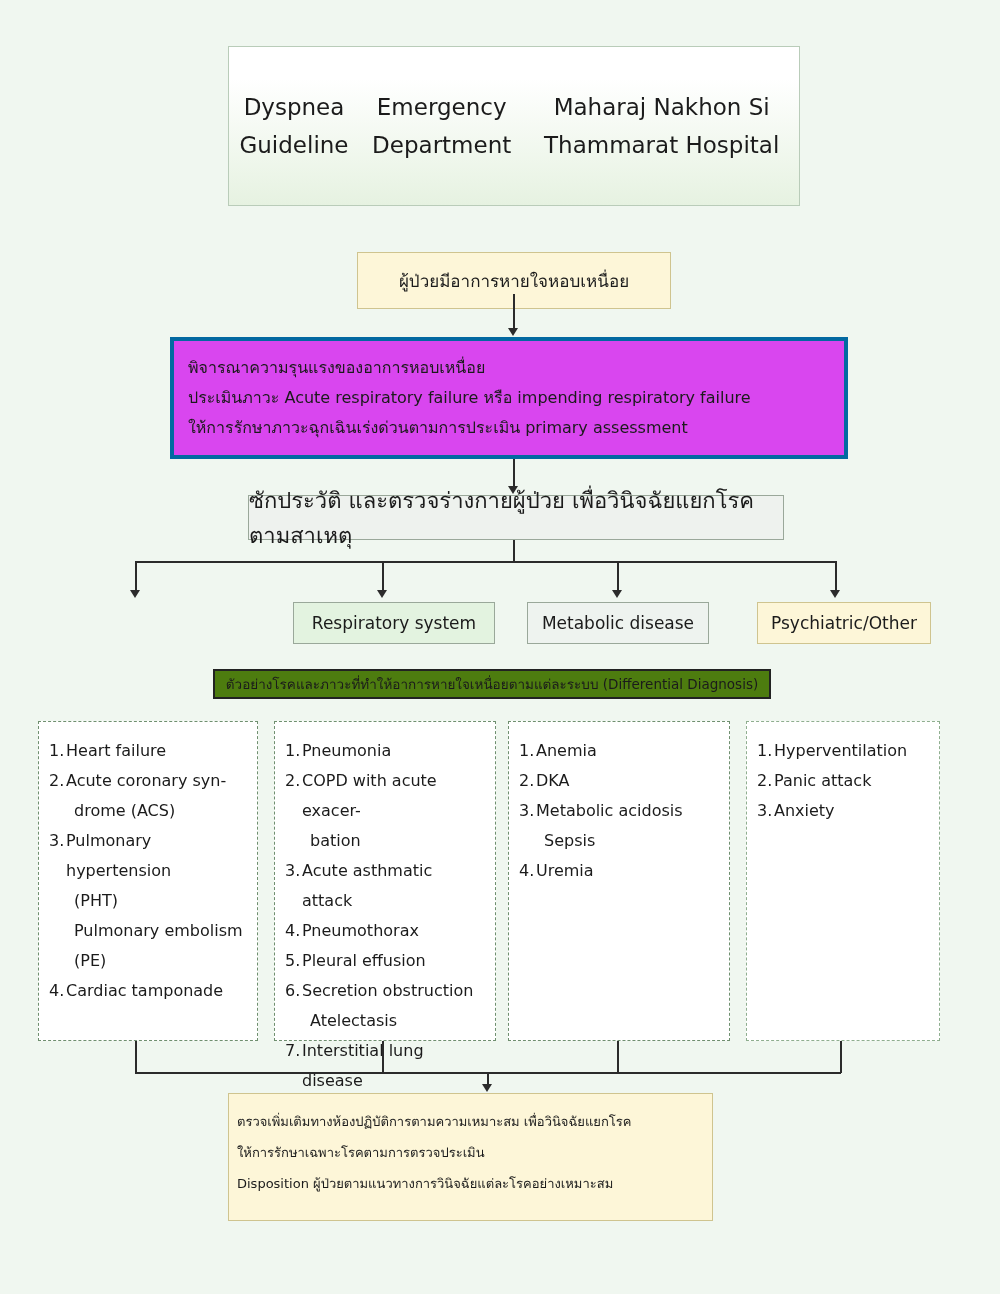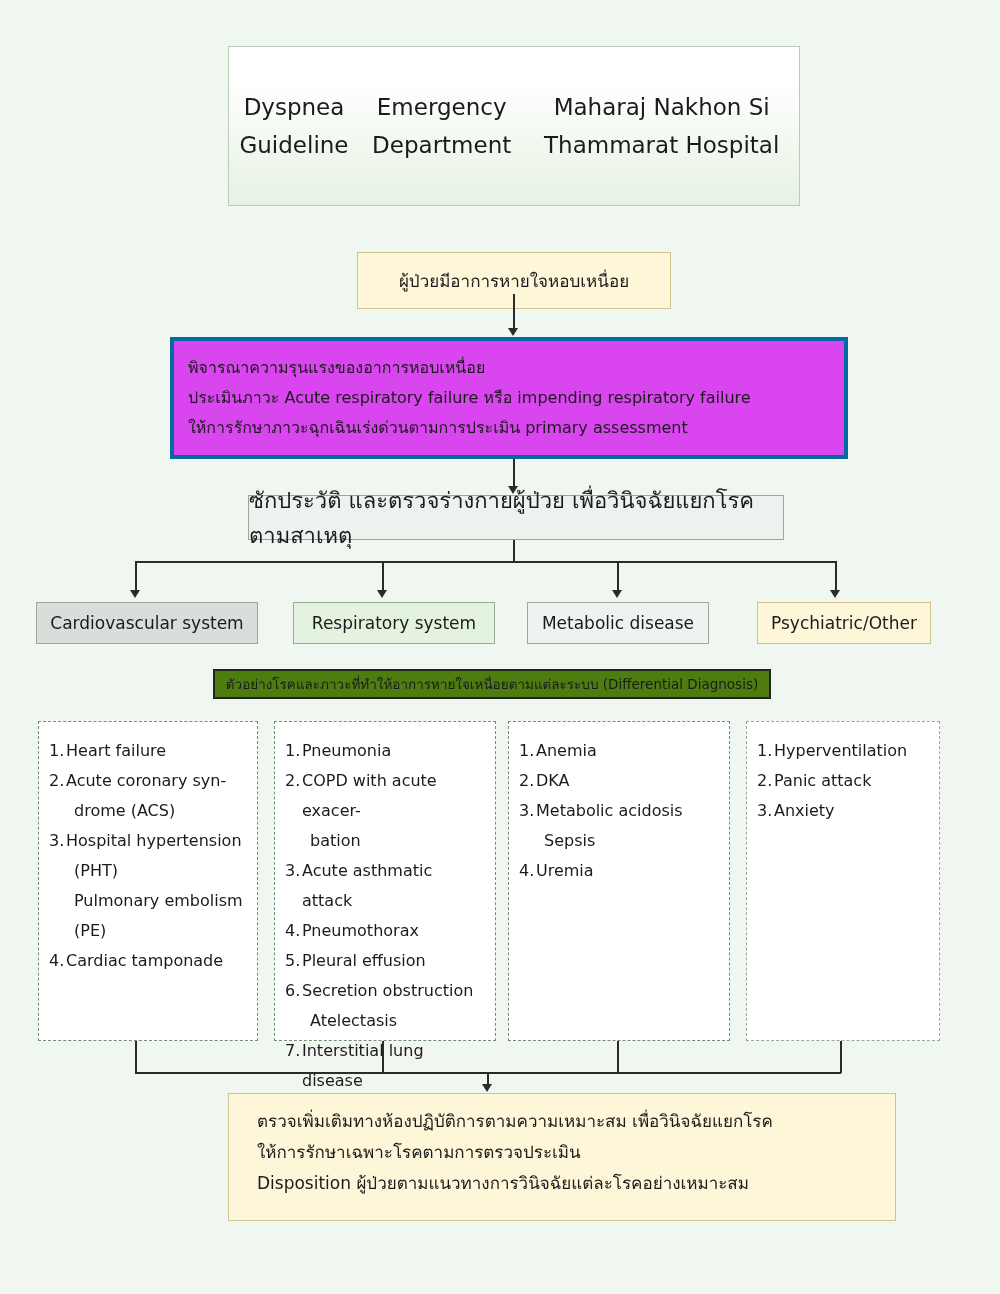--- a/index.html
+++ b/index.html
@@ -147,27 +147,27 @@
     width: 17px;
   }
   .li .txt {
     flex: 1 1 auto;
   }
   .li.cont .num { visibility: hidden; }
   .li.cont .txt { padding-left: 8px; }
   .node-final {
     left: 228px;
     top: 1093px;
-    width: 668px;
+    width: 485px;
     height: 128px;
     background: #fdf6d8;
     border: 1px solid #cfc48f;
-    padding: 12px 28px;
+    padding: 12px 8px;
     line-height: 31px;
-    font-size: 17px;
+    font-size: 13px;
   }
   
   .ln {
     position: absolute;
     background: #2b2b2b;
   }
   .vl { width: 1.5px; }
   .hl { height: 1.5px; }
   .arrow {
     position: absolute;
@@ -212,23 +212,20 @@
   <div class="ln hl" style="left:135px; top:561px; width:700px;"></div>
   <div class="ln vl" style="left:135px; top:561px; height:30px;"></div>
   <div class="arrow" style="left:130px; top:590px;"></div>
   <div class="ln vl" style="left:382px; top:561px; height:30px;"></div>
   <div class="arrow" style="left:377px; top:590px;"></div>
   <div class="ln vl" style="left:617px; top:561px; height:30px;"></div>
   <div class="arrow" style="left:612px; top:590px;"></div>
   <div class="ln vl" style="left:835px; top:561px; height:30px;"></div>
   <div class="arrow" style="left:830px; top:590px;"></div>
 
-  <div class="box cat cat-cardio">
-    <span>Cardiovascular system</span>
-  </div>
   <div class="box cat cat-resp">
     <span>Respiratory system</span>
   </div>
   <div class="box cat cat-metab">
     <span>Metabolic disease</span>
   </div>
   <div class="box cat cat-psych">
     <span>Psychiatric/Other</span>
   </div>
 
@@ -244,21 +241,21 @@
     <div class="li">
         <span class="num">2.</span>
         <span class="txt">Acute coronary syn-</span>
       </div>
     <div class="li cont">
         <span class="num"></span>
         <span class="txt">drome (ACS)</span>
       </div>
     <div class="li">
         <span class="num">3.</span>
-        <span class="txt">Hospital hypertension</span>
+        <span class="txt">Pulmonary hypertension</span>
       </div>
     <div class="li cont">
         <span class="num"></span>
         <span class="txt">(PHT)</span>
       </div>
     <div class="li cont">
         <span class="num"></span>
         <span class="txt">Pulmonary embolism</span>
       </div>
     <div class="li cont">

